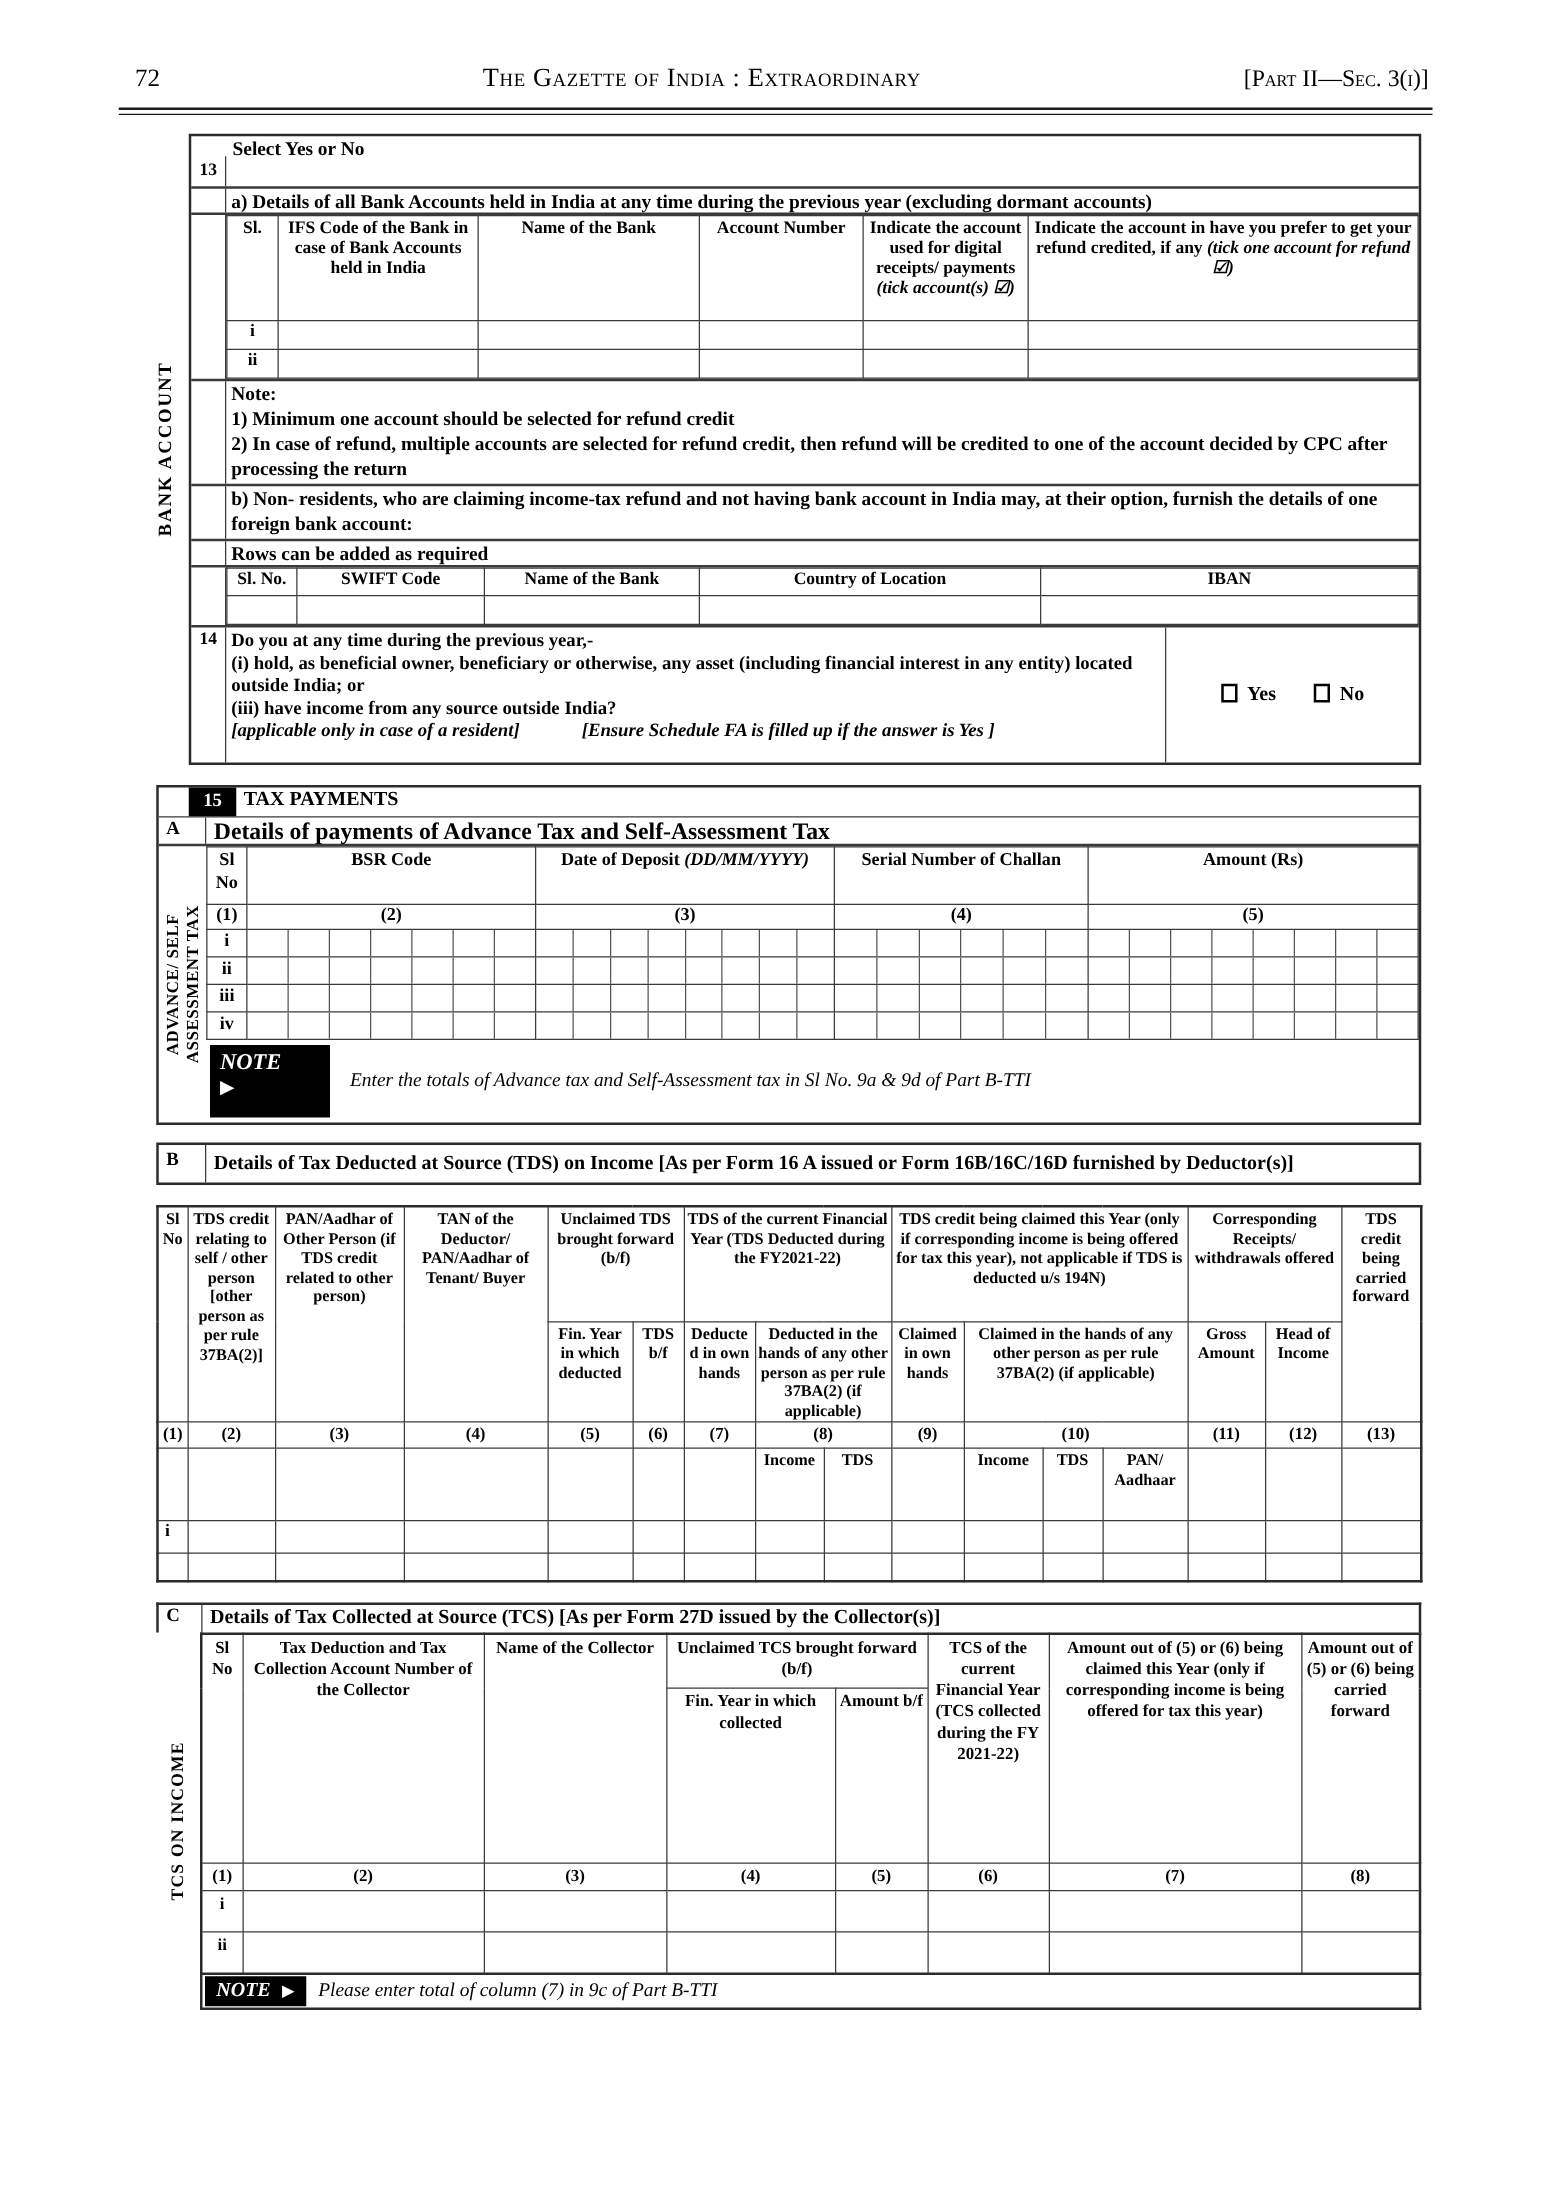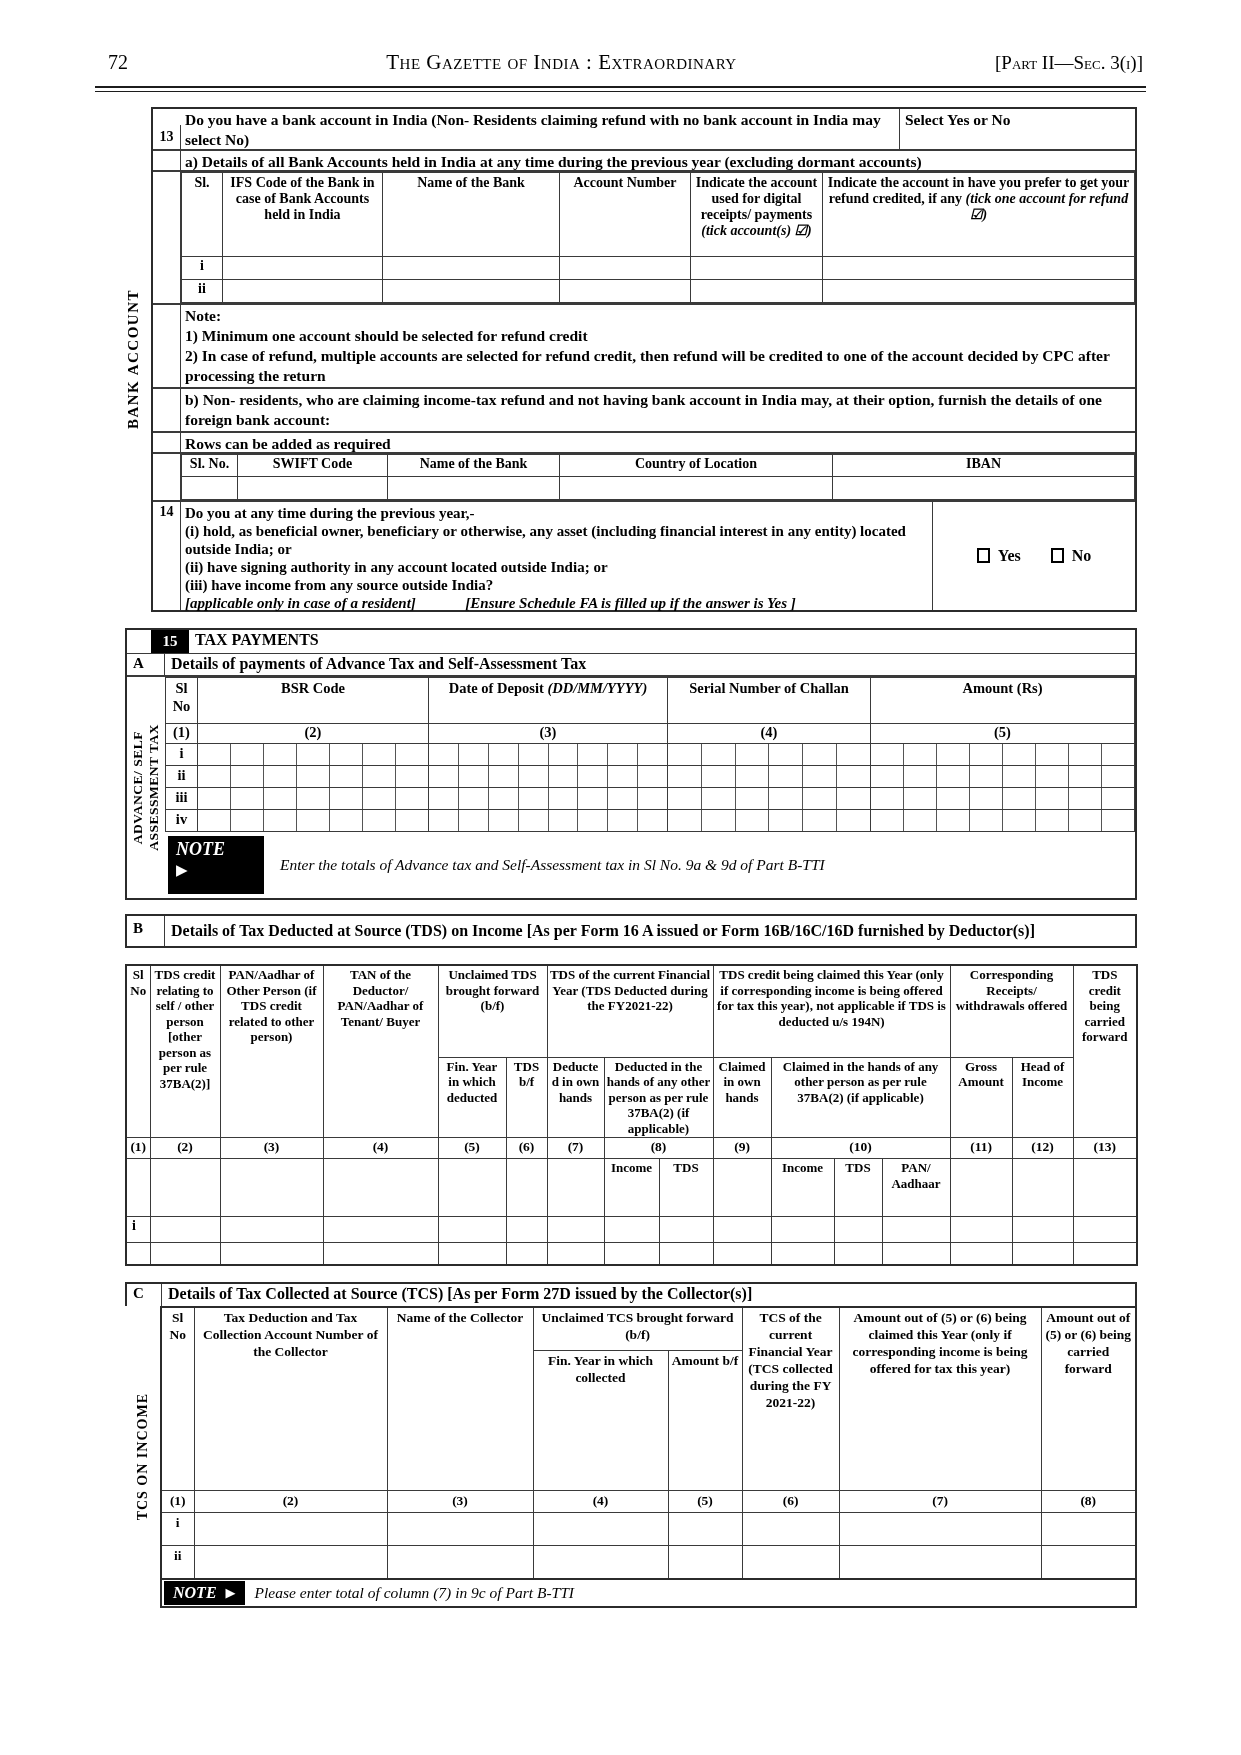--- a/index.html
+++ b/index.html
@@ -42,21 +42,21 @@
   .cbx { display: inline-block; width: 13px; height: 15px; border: 2.6px solid #000; margin-right: 8px; vertical-align: -2px; }
 
   
   .sect15 { margin: 16px 0 0 125px; width: 1012px; border: 2px solid #2b2b2b; }
   .row15 { display: flex; border-bottom: 1.4px solid #3a3a3a; height: 24px; padding-left: 24px; }
   .badge15 { width: 38px; background: #000; color: #fff; font-weight: 700; font-size: 15px;
              display: flex; align-items: center; justify-content: center; flex: 0 0 auto; }
   .row15 .t { font-weight: 700; font-size: 16px; padding: 1px 6px; text-align: center; }
   .rowA { display: flex; border-bottom: 2px solid #3a3a3a; height: 23px; }
   .lblcol { width: 38px; border-right: 1.4px solid #3a3a3a; flex: 0 0 auto; font-weight: 700; font-size: 15px; padding: 1px 6px; }
-  .rowA .t { font-weight: 700; font-size: 16px; padding: 1px 6px; }
+  .rowA .t { font-weight: 700; font-size: 19px; padding: 1px 6px; }
   .a-body { display: flex; }
   .a-band { width: 38px; flex: 0 0 auto; display: flex; align-items: center; justify-content: center; }
   .a-band .vlabel { font-size: 13.5px; letter-spacing: .5px; }
   .a-right { flex: 1; }
   .a-tbl { width: 100%; }
   .a-tbl td { text-align: center; font-size: 14.5px; }
   .a-tbl .hd td { line-height: 18px; height: 46px; }
   .a-tbl .nums td { height: 20px; padding: 0; }
   .boxcell { padding: 0; }
   .boxflex { display: flex; height: 21px; }
@@ -112,21 +112,20 @@
 </div>
 <div class="dbl-rule"></div>
 
 <div class="sect13">
   <div class="s13-band">
     <span class="vlabel">BANK ACCOUNT</span>
   </div>
 
   <div class="s13-row" style="height:42px">
     <div class="numcol mid">13</div>
-    <div class="q13-text">Do you have a bank account in India (Non- Residents claiming refund with no bank account in India may select No)</div>
     <div class="q13-ans">Select Yes or No</div>
   </div>
 
   <div class="s13-row" style="height:21px">
     <div class="numcol"></div>
     <div class="s13-full">a) Details of all Bank Accounts held in India at any time during the previous year (excluding dormant accounts)</div>
   </div>
 
   <div class="s13-row">
     <div class="numcol"></div>
@@ -220,21 +219,20 @@
       </tr>
     </tbody>
       </table>
   </div>
 
   <div class="s13-row" style="height:108px">
     <div class="numcol top">14</div>
     <div class="q14-text">
       <div>Do you at any time during the previous year,-</div>
       <div>(i) hold, as beneficial owner, beneficiary or otherwise, any asset (including financial interest in any entity) located outside India; or</div>
-      <div>(ii) have signing authority in any account located outside India; or</div>
       <div>(iii) have income from any source outside India?</div>
       <div class="it">
         <span>[applicable only in case of a resident]</span>
         <span style="display:inline-block;width:42px"></span>
         <span>[Ensure Schedule FA is filled up if the answer is Yes ]</span>
       </div>
     </div>
     <div class="q14-ans">
       <span><span class="cbx"></span><span>Yes</span></span>
       <span><span class="cbx"></span><span>No</span></span>

